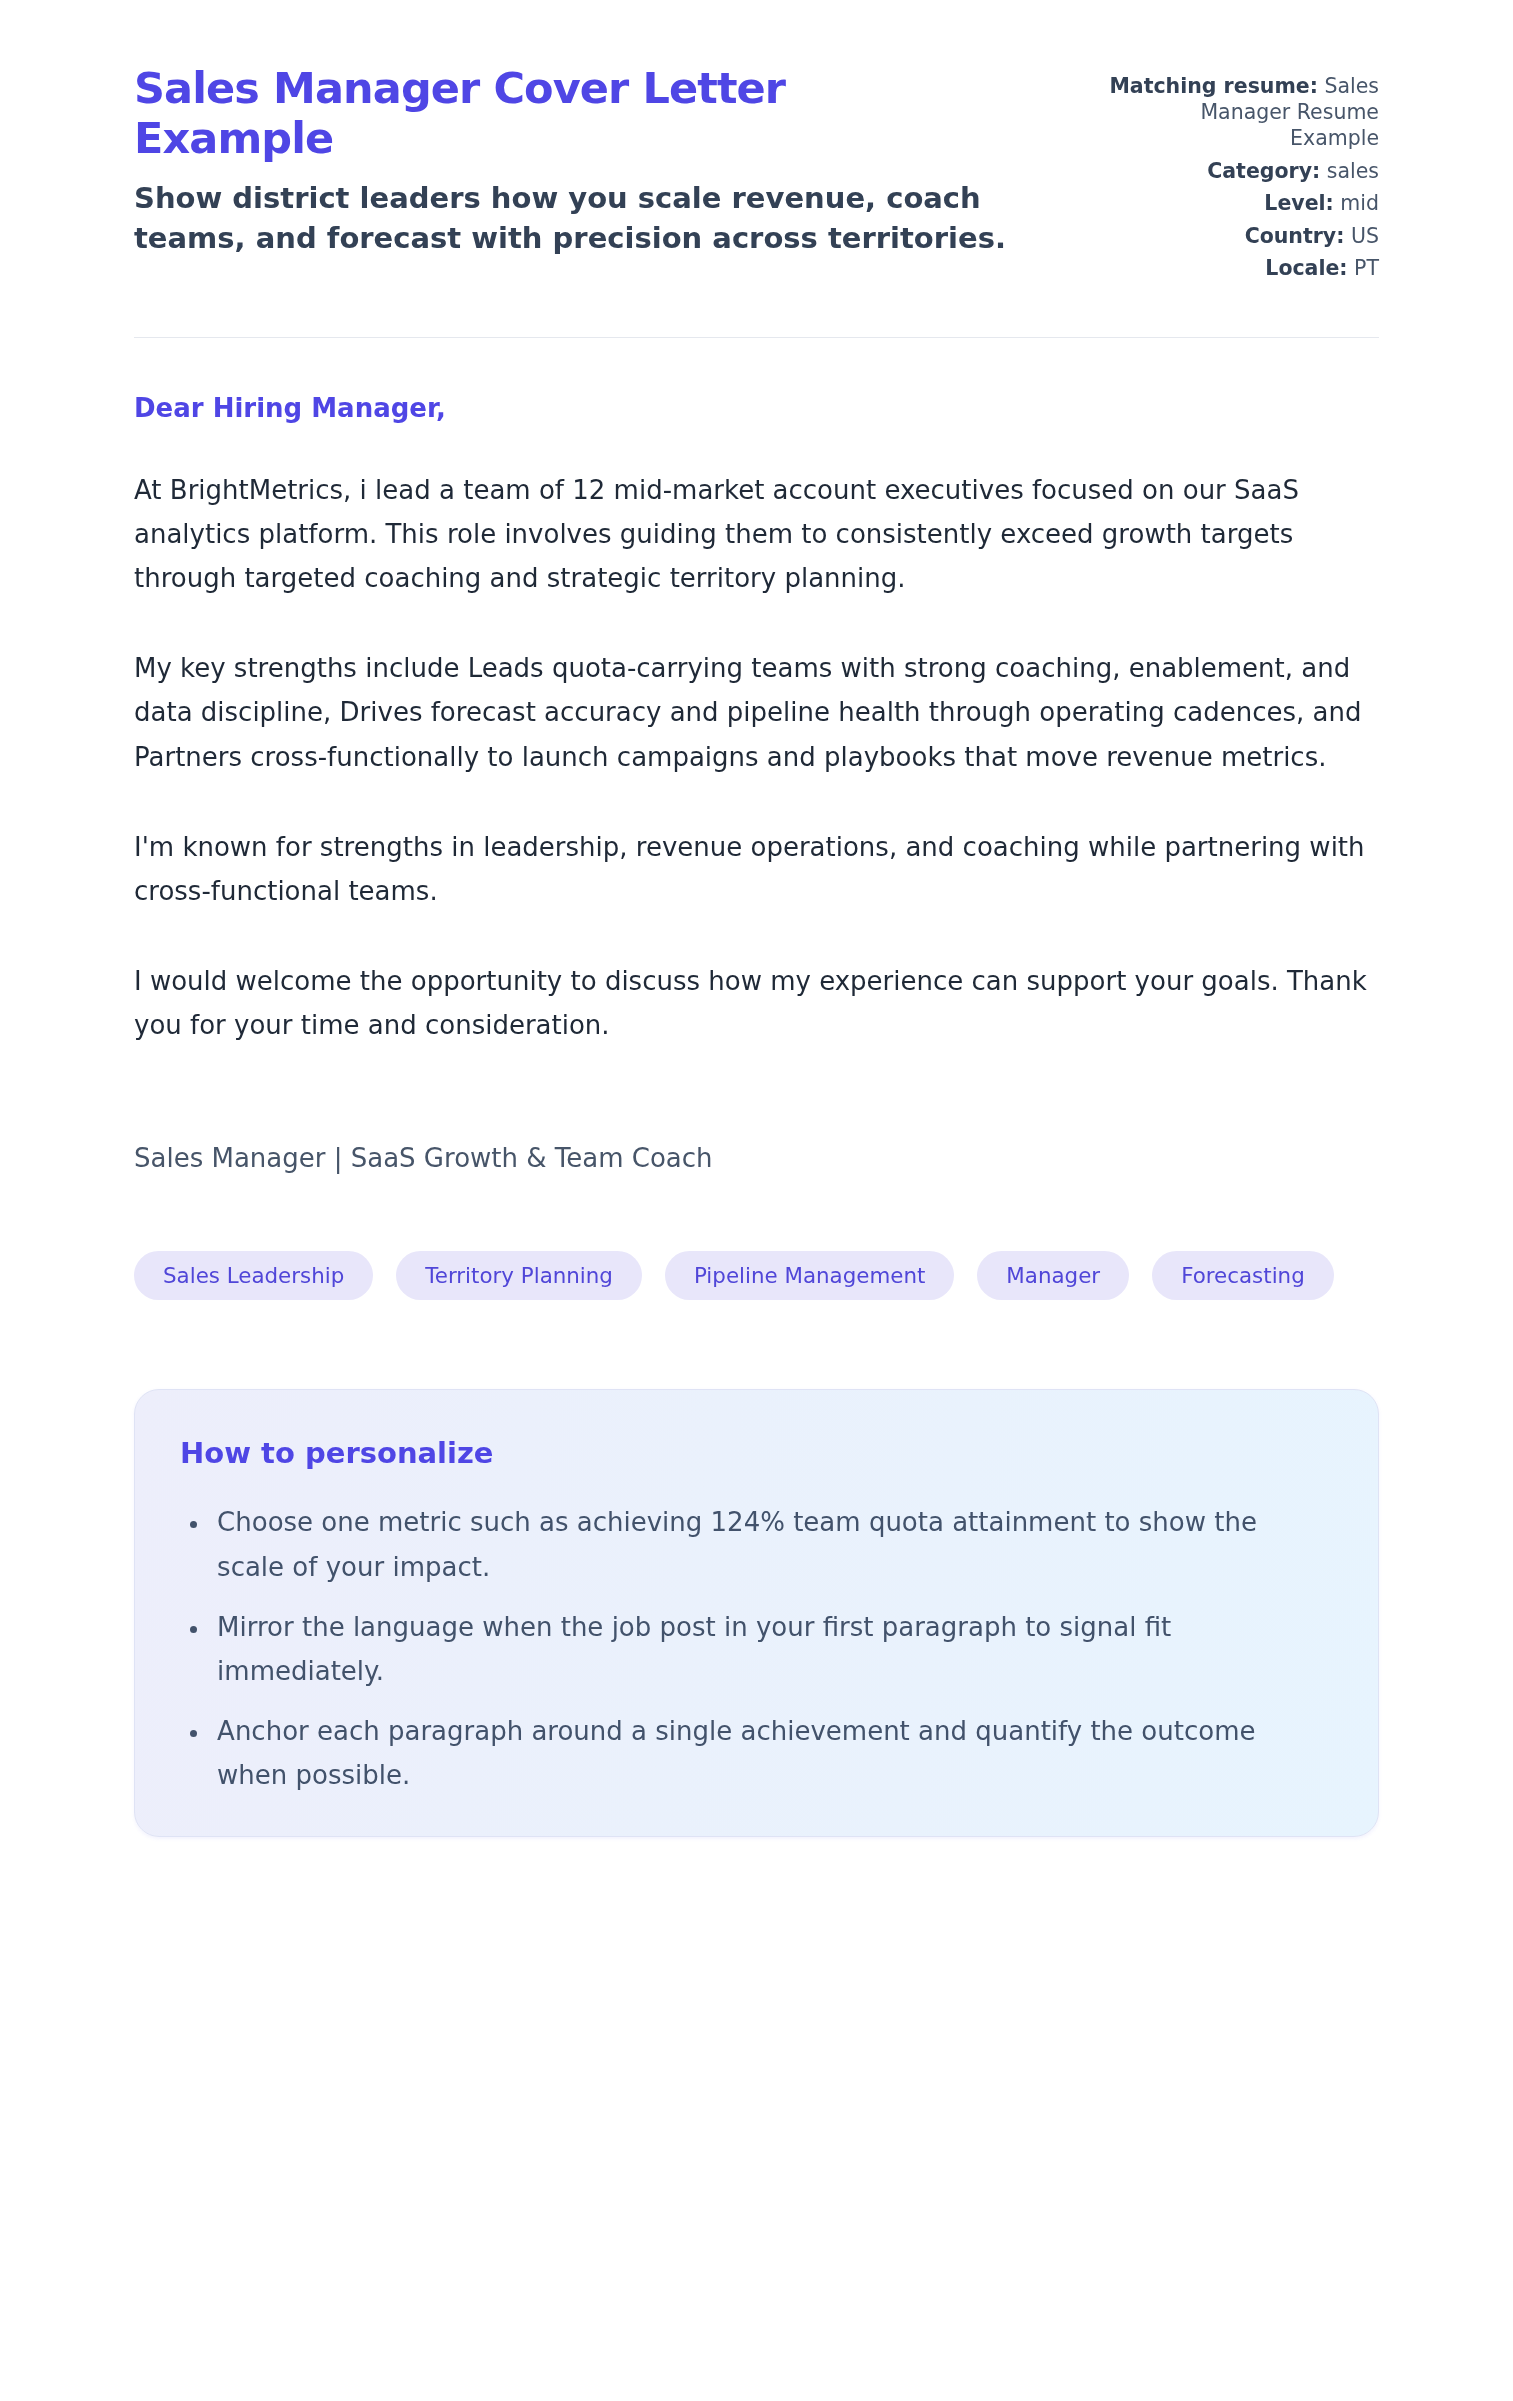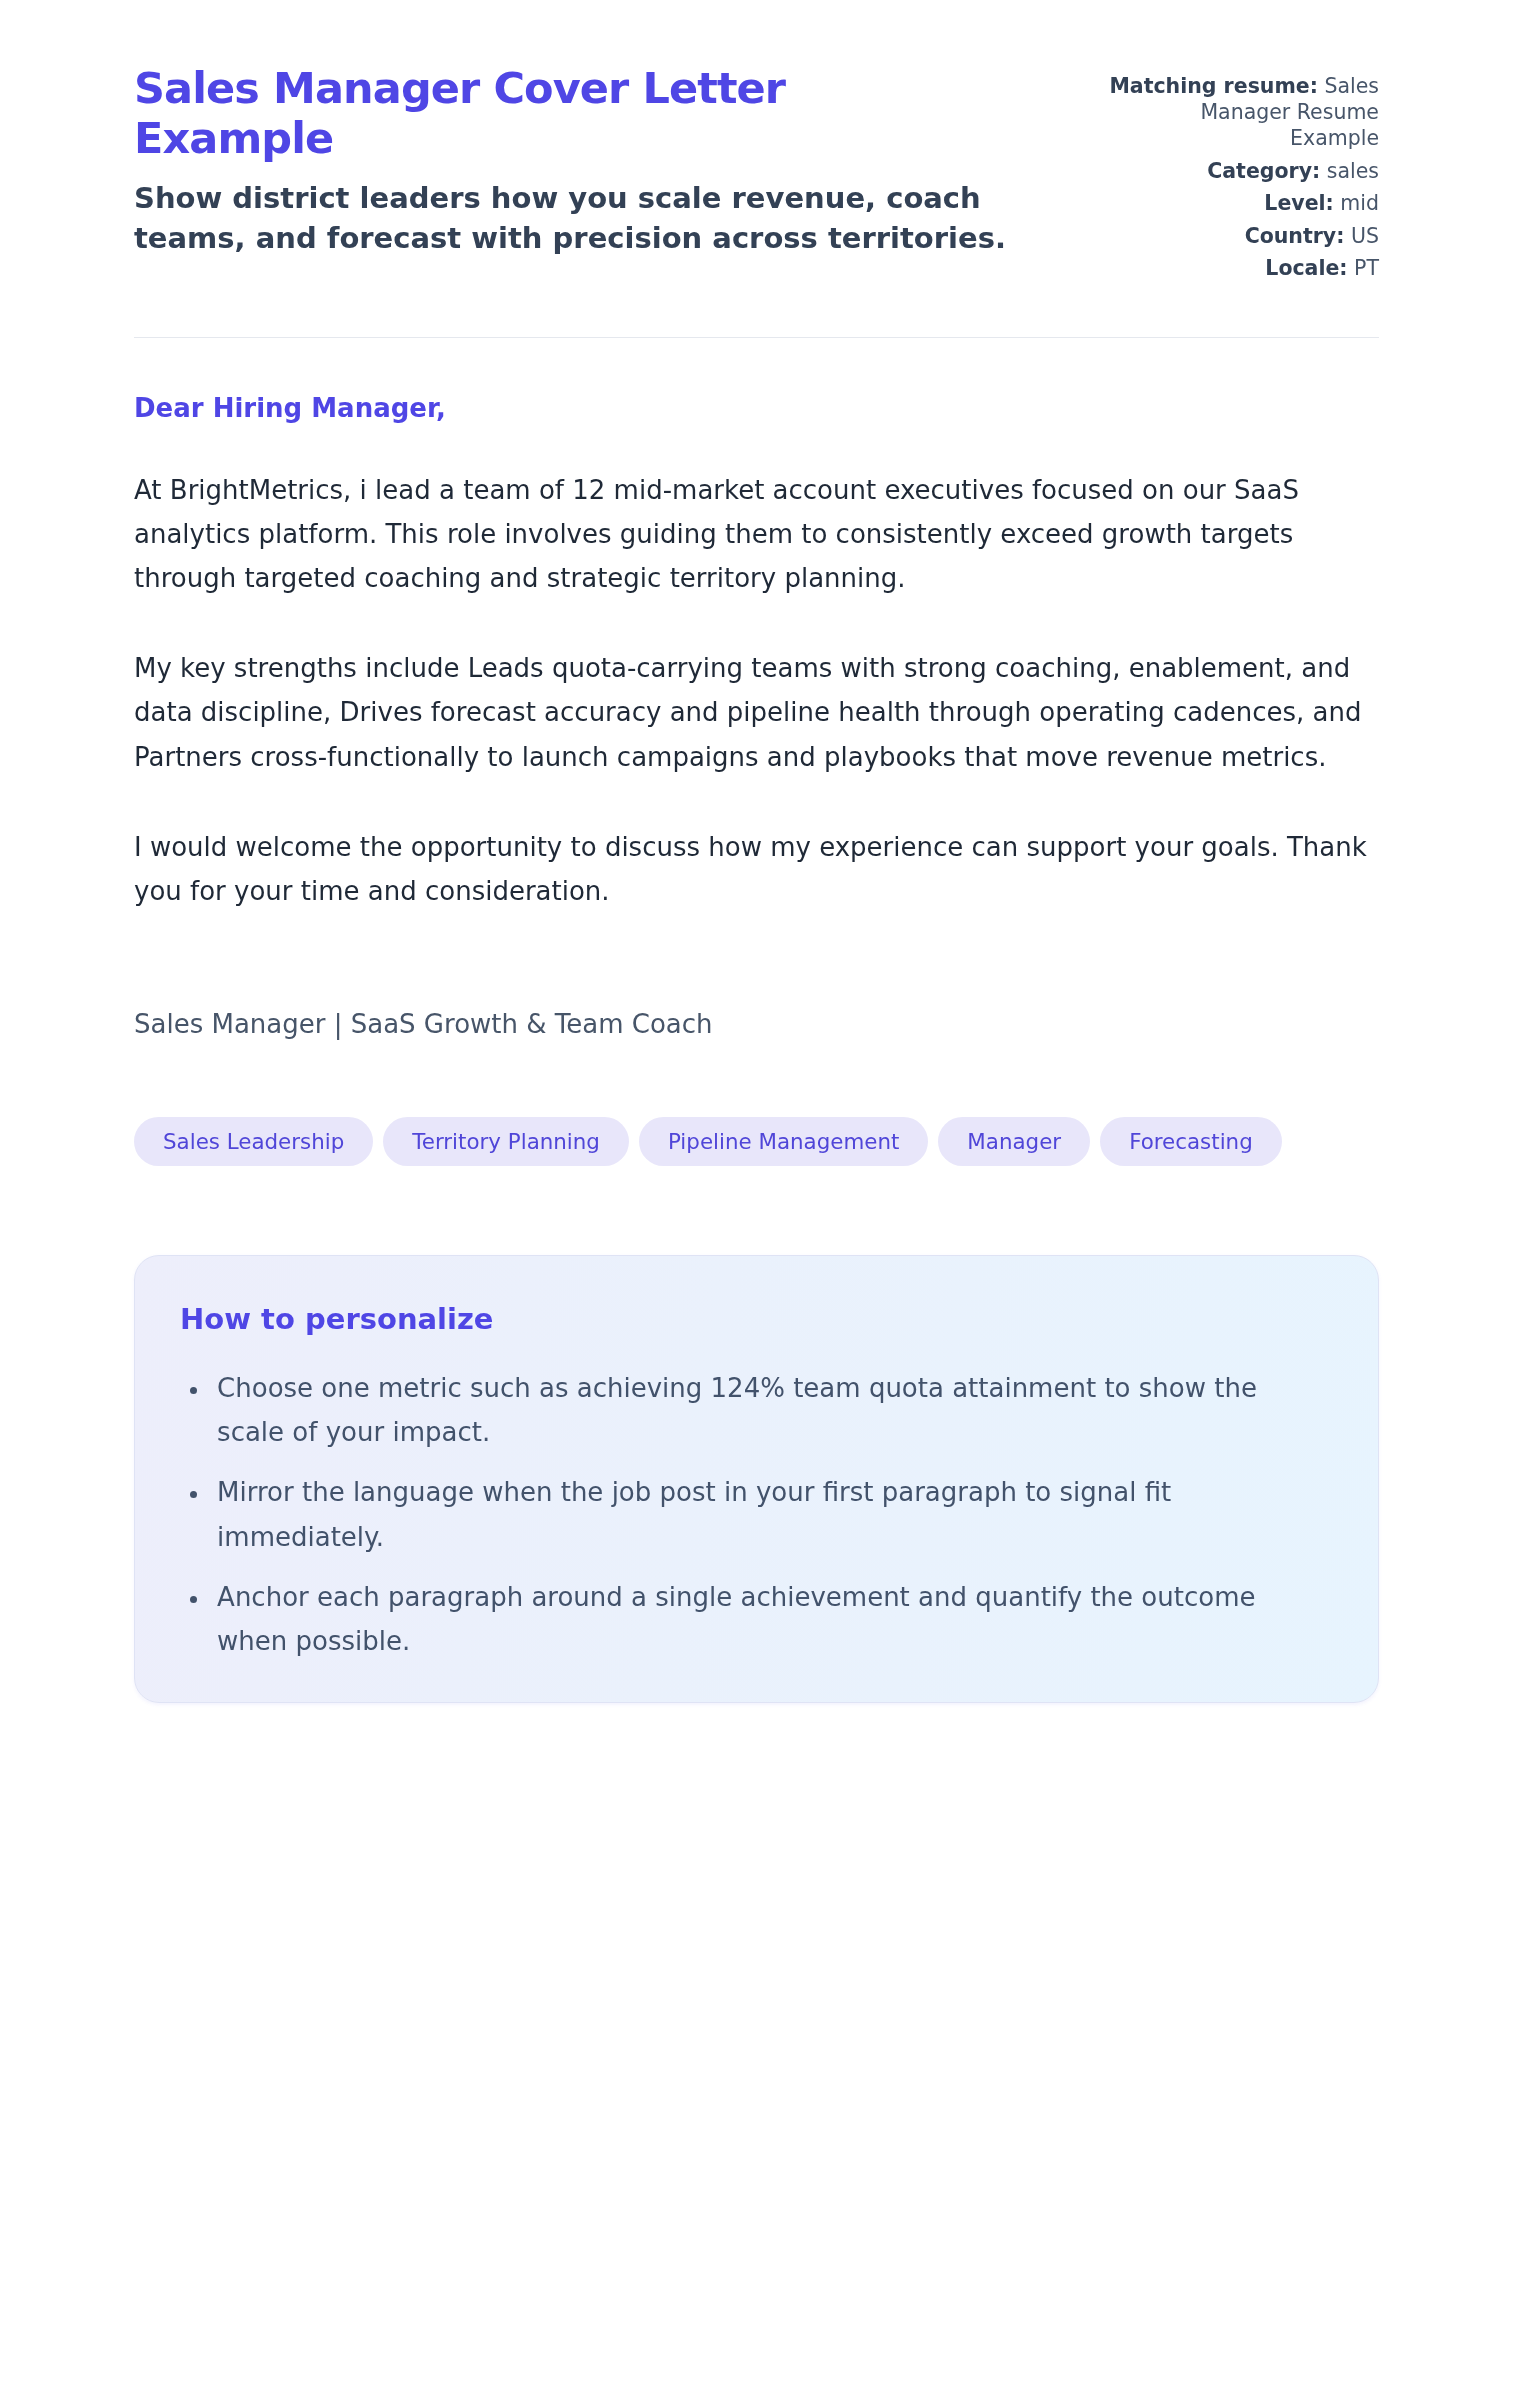--- a/index.html
+++ b/index.html
@@ -86,21 +86,21 @@
     margin: 0;
     font-size: 26px;
     color: #475569;
   }
 
   
   .tags {
     list-style: none;
     display: flex;
     flex-wrap: wrap;
-    gap: 10px;
+    gap: 23px;
     margin: 78px 0 0 0;
     padding: 0;
   }
   .tag-pill {
     display: inline-block;
     padding: 11.6px 29px;
     border-radius: 889px;
     background: #e8e6fa;
     color: #5046d8;
     font-size: 21.4px;
@@ -172,20 +172,21 @@
       </div>
     </div>
   </div>
 
   <hr class="divider">
 
   <div class="letter">
     <p class="salutation">Dear Hiring Manager,</p>
     <p class="body-p">At BrightMetrics, i lead a team of 12 mid-market account executives focused on our SaaS analytics platform. This role involves guiding them to consistently exceed growth targets through targeted coaching and strategic territory planning.</p>
     <p class="body-p">My key strengths include Leads quota-carrying teams with strong coaching, enablement, and data discipline, Drives forecast accuracy and pipeline health through operating cadences, and Partners cross-functionally to launch campaigns and playbooks that move revenue metrics.</p>
+    <p class="body-p">I'm known for strengths in leadership, revenue operations, and coaching while partnering with cross-functional teams.</p>
     <p class="body-p">I would welcome the opportunity to discuss how my experience can support your goals. Thank you for your time and consideration.</p>
 
     <div class="signature">
       <p class="signature-role">Sales Manager | SaaS Growth &amp; Team Coach</p>
     </div>
   </div>
 
   <ul class="tags">
     <li class="tag-pill">Sales Leadership</li>
     <li class="tag-pill">Territory Planning</li>

